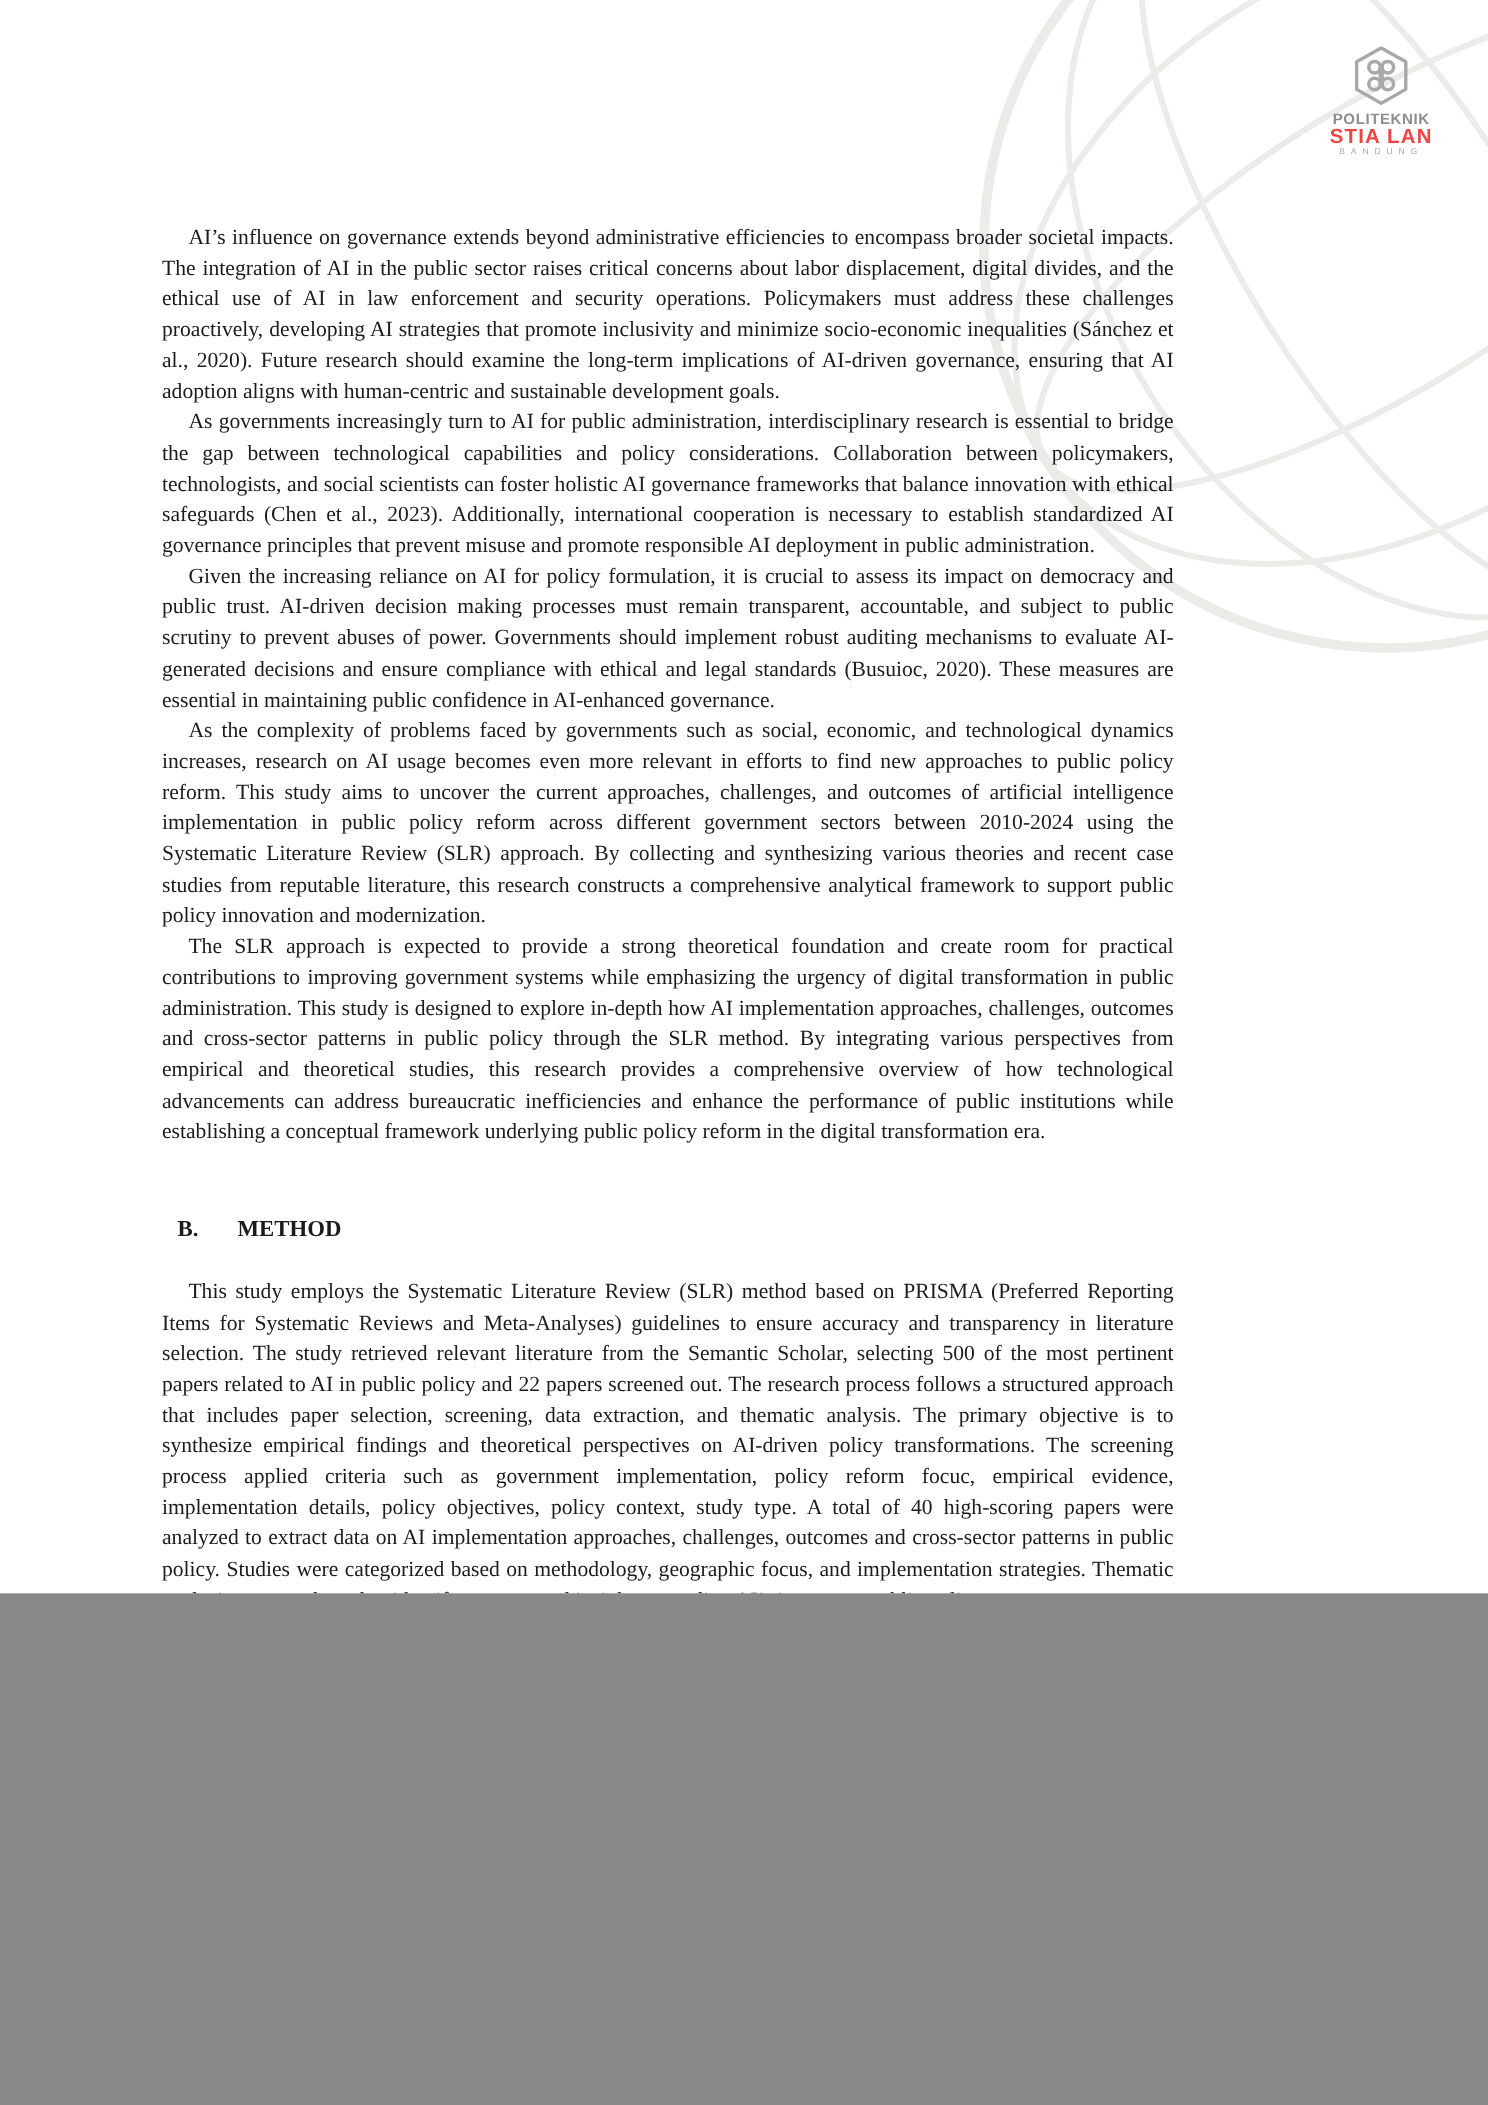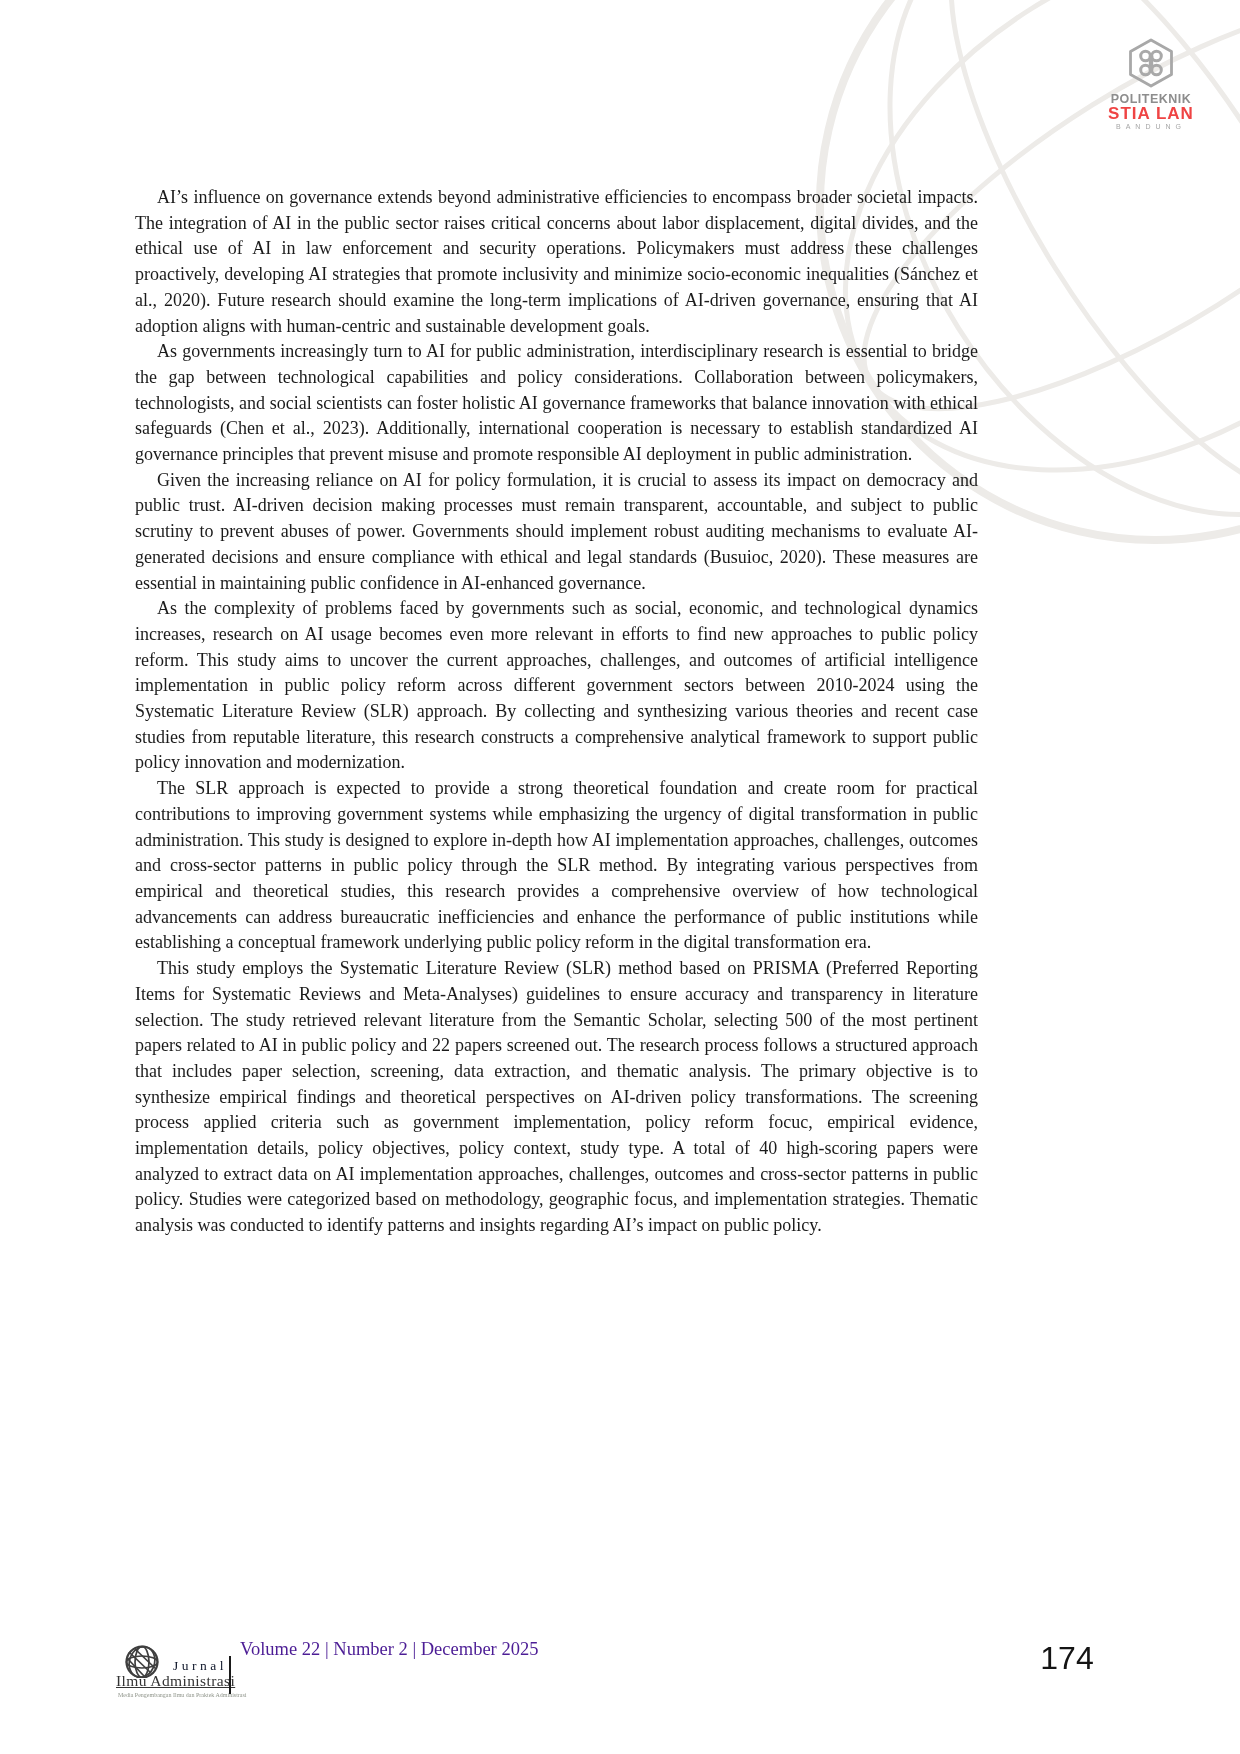--- a/index.html
+++ b/index.html
@@ -1,17 +1,17 @@
 <!DOCTYPE html>
 <html><head>
 <meta charset="utf-8">
 <style>
   html,body { margin:0; padding:0; background:#888; }
   .page {
-    position:relative; width:1240px; height:1754px; margin:0 auto;
+    position:relative; width:1240px; height:1328px; margin:0 auto;
     background:#ffffff; overflow:hidden;
     font-family:"Liberation Serif", serif; color:#1b1b1b;
   }
   
   .watermark { position:absolute; left:740px; top:0; width:500px; height:560px; }
   
   .brand { position:absolute; left:1106px; top:38px; width:90px; text-align:center; }
   .brand svg.hex { display:block; margin:0 auto; }
   .brand-l1 { font-family:"Liberation Sans", sans-serif; font-weight:bold; font-size:12.5px; letter-spacing:0.5px; color:#8d8d8d; margin-top:4px; white-space:nowrap; }
   .brand-l2 { font-family:"Liberation Sans", sans-serif; font-weight:bold; font-size:17px; letter-spacing:1px; color:#ef4444; line-height:15px; white-space:nowrap; }
@@ -65,20 +65,23 @@
     <div class="brand-l3">BANDUNG</div>
   </div>
 
   <div class="body-col">
     <p>AI’s influence on governance extends beyond administrative efficiencies to encompass broader societal impacts. The integration of AI in the public sector raises critical concerns about labor displacement, digital divides, and the ethical use of AI in law enforcement and security operations. Policymakers must address these challenges proactively, developing AI strategies that promote inclusivity and minimize socio-economic inequalities (Sánchez et al., 2020). Future research should examine the long-term implications of AI-driven governance, ensuring that AI adoption aligns with human-centric and sustainable development goals.</p>
     <p>As governments increasingly turn to AI for public administration, interdisciplinary research is essential to bridge the gap between technological capabilities and policy considerations. Collaboration between policymakers, technologists, and social scientists can foster holistic AI governance frameworks that balance innovation with ethical safeguards (Chen et al., 2023). Additionally, international cooperation is necessary to establish standardized AI governance principles that prevent misuse and promote responsible AI deployment in public administration.</p>
     <p>Given the increasing reliance on AI for policy formulation, it is crucial to assess its impact on democracy and public trust. AI-driven decision making processes must remain transparent, accountable, and subject to public scrutiny to prevent abuses of power. Governments should implement robust auditing mechanisms to evaluate AI-generated decisions and ensure compliance with ethical and legal standards (Busuioc, 2020). These measures are essential in maintaining public confidence in AI-enhanced governance.</p>
     <p>As the complexity of problems faced by governments such as social, economic, and technological dynamics increases, research on AI usage becomes even more relevant in efforts to find new approaches to public policy reform. This study aims to uncover the current approaches, challenges, and outcomes of artificial intelligence implementation in public policy reform across different government sectors between 2010-2024 using the Systematic Literature Review (SLR) approach. By collecting and synthesizing various theories and recent case studies from reputable literature, this research constructs a comprehensive analytical framework to support public policy innovation and modernization.</p>
     <p>The SLR approach is expected to provide a strong theoretical foundation and create room for practical contributions to improving government systems while emphasizing the urgency of digital transformation in public administration. This study is designed to explore in-depth how AI implementation approaches, challenges, outcomes and cross-sector patterns in public policy through the SLR method. By integrating various perspectives from empirical and theoretical studies, this research provides a comprehensive overview of how technological advancements can address bureaucratic inefficiencies and enhance the performance of public institutions while establishing a conceptual framework underlying public policy reform in the digital transformation era.</p>
 
+    <div class="sec-heading">
+      <span class="sec-label">B.</span><span>METHOD</span>
+    </div>
 
     <p>This study employs the Systematic Literature Review (SLR) method based on PRISMA (Preferred Reporting Items for Systematic Reviews and Meta-Analyses) guidelines to ensure accuracy and transparency in literature selection. The study retrieved relevant literature from the Semantic Scholar, selecting 500 of the most pertinent papers related to AI in public policy and 22 papers screened out. The research process follows a structured approach that includes paper selection, screening, data extraction, and thematic analysis. The primary objective is to synthesize empirical findings and theoretical perspectives on AI-driven policy transformations. The screening process applied criteria such as government implementation, policy reform focuc, empirical evidence, implementation details, policy objectives, policy context, study type. A total of 40 high-scoring papers were analyzed to extract data on AI implementation approaches, challenges, outcomes and cross-sector patterns in public policy. Studies were categorized based on methodology, geographic focus, and implementation strategies. Thematic analysis was conducted to identify patterns and insights regarding AI’s impact on public policy.</p>
   </div>
 
   <svg class="f-globe" width="50" height="36" viewBox="0 0 50 36" aria-hidden="true">
     <g stroke="#3f3f3f" stroke-width="1.7" fill="none">
       <circle cx="24" cy="20" r="15.5" stroke-width="2.2"></circle>
       <ellipse cx="24" cy="20" rx="15.5" ry="6"></ellipse>
       <ellipse cx="24" cy="20" rx="7" ry="15.5"></ellipse>
       <ellipse cx="24" cy="20" rx="12.5" ry="15.5" transform="rotate(18 24 20)"></ellipse>

